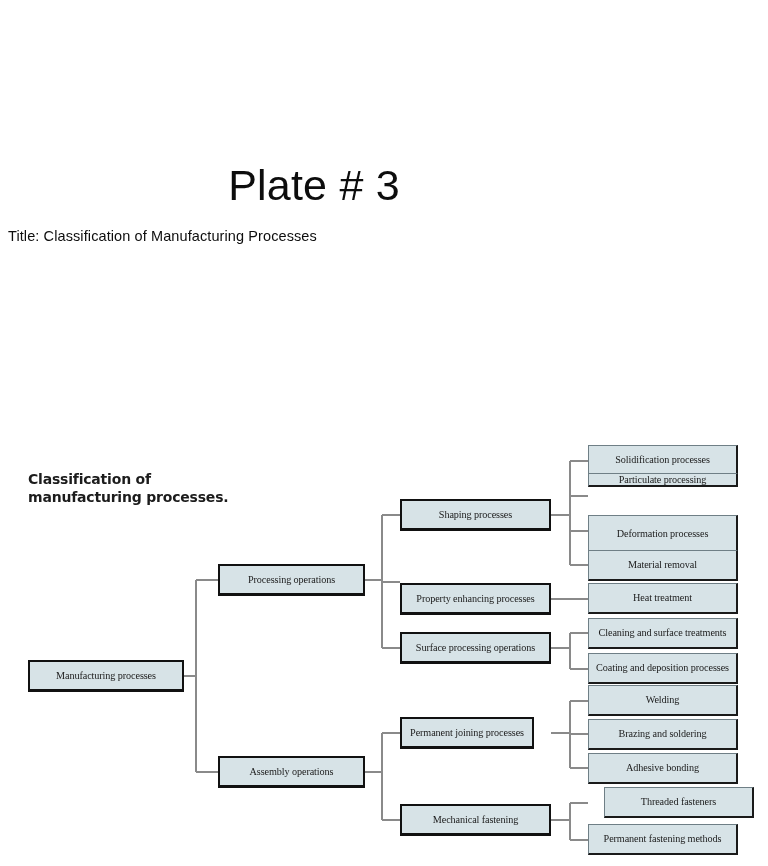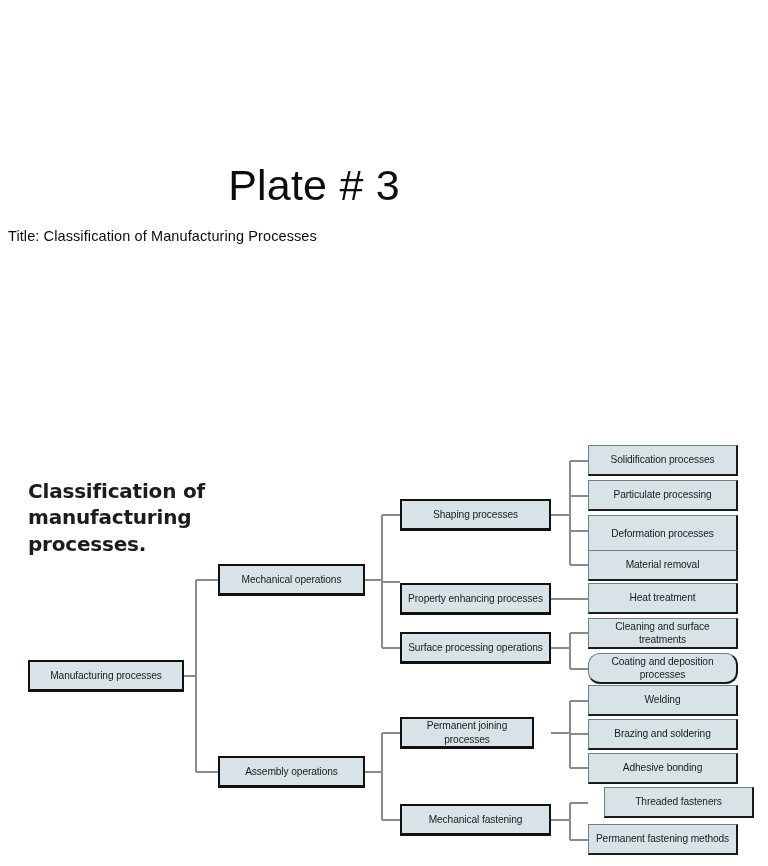--- a/index.html
+++ b/index.html
@@ -48,24 +48,24 @@
     position: absolute;
     left: 0;
     top: 430px;
     width: 768px;
     height: 436px;
   }
 
   #figure-caption {
     position: absolute;
     left: 28px;
-    top: 48px;
+    top: 40px;
     width: 215px;
     font-family: "DejaVu Sans", sans-serif;
-    font-size: 20px;
+    font-size: 14px;
     font-weight: bold;
     line-height: 1.32;
     letter-spacing: -0.2px;
     color: #1c1c1c;
   }
 
   #connectors {
     position: absolute;
     left: 0;
     top: 0;
@@ -79,21 +79,21 @@
     box-sizing: border-box;
     background: #d7e3e7;
     border-top: 1px solid #6f7f86;
     border-left: 1px solid #6f7f86;
     border-right: 2px solid #1a1a1a;
     border-bottom: 2px solid #1a1a1a;
     display: flex;
     align-items: center;
     justify-content: center;
     text-align: center;
-    font-family: Liberation Sans, sans-serif;
+    font-family: Liberation Serif, serif;
     font-size: 10.2px;
     line-height: 1.28;
     letter-spacing: -0.1px;
     color: #1b1b1b;
     padding: 0 3px;
   }
   .node.strong {
     border-top: 2px solid #111111;
     border-left: 2px solid #111111;
     border-right: 2px solid #111111;
@@ -159,21 +159,21 @@
       <path d="M570 373 H588"></path>
       <path d="M570 410 H588"></path>
     </g>
   </svg>
 
   <div class="node strong" style="left:28px; top:230px; width:156px; height:32px;">
     <span>Manufacturing processes</span>
   </div>
 
   <div class="node strong" style="left:218px; top:134px; width:147px; height:32px;">
-    <span>Mechanical operations</span>
+    <span>Processing operations</span>
   </div>
 
   <div class="node strong" style="left:218px; top:326px; width:147px; height:32px;">
     <span>Assembly operations</span>
   </div>
 
   <div class="node strong" style="left:400px; top:69px; width:151px; height:32px;">
     <span>Shaping processes</span>
   </div>
 
@@ -190,41 +190,41 @@
   </div>
 
   <div class="node strong" style="left:400px; top:374px; width:151px; height:32px;">
     <span>Mechanical fastening</span>
   </div>
 
   <div class="node" style="left:588px; top:15px; width:150px; height:31px;">
     <span>Solidification processes</span>
   </div>
 
-  <div class="node" style="left:588px; top:50px; width:150px; height:31px;">
+  <div class="node" style="left:588px; top:43px; width:150px; height:14px;">
     <span>Particulate processing</span>
   </div>
 
   <div class="node" style="left:588px; top:85px; width:150px; height:39px;">
     <span>Deformation processes</span>
   </div>
 
   <div class="node" style="left:588px; top:120px; width:150px; height:31px;justify-content:center;">
     <span>Material removal</span>
   </div>
 
   <div class="node" style="left:588px; top:153px; width:150px; height:31px;">
     <span>Heat treatment</span>
   </div>
 
   <div class="node" style="left:588px; top:188px; width:150px; height:31px;">
     <span>Cleaning and surface treatments</span>
   </div>
 
-  <div class="node" style="left:588px; top:223px; width:150px; height:31px;border-radius:12px;">
+  <div class="node" style="left:588px; top:223px; width:150px; height:31px;">
     <span>Coating and deposition processes</span>
   </div>
 
   <div class="node" style="left:588px; top:255px; width:150px; height:31px;">
     <span>Welding</span>
   </div>
 
   <div class="node" style="left:588px; top:289px; width:150px; height:31px;">
     <span>Brazing and soldering</span>
   </div>

